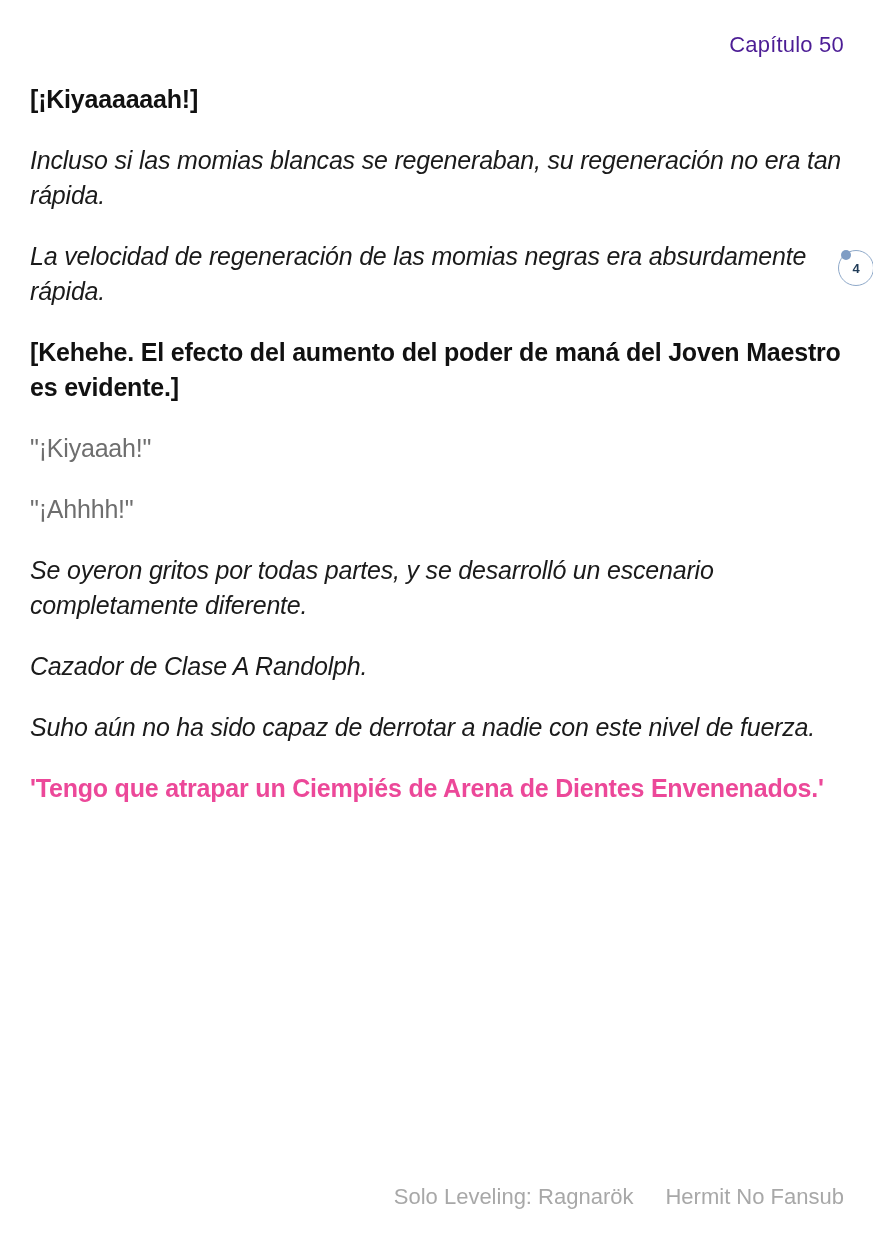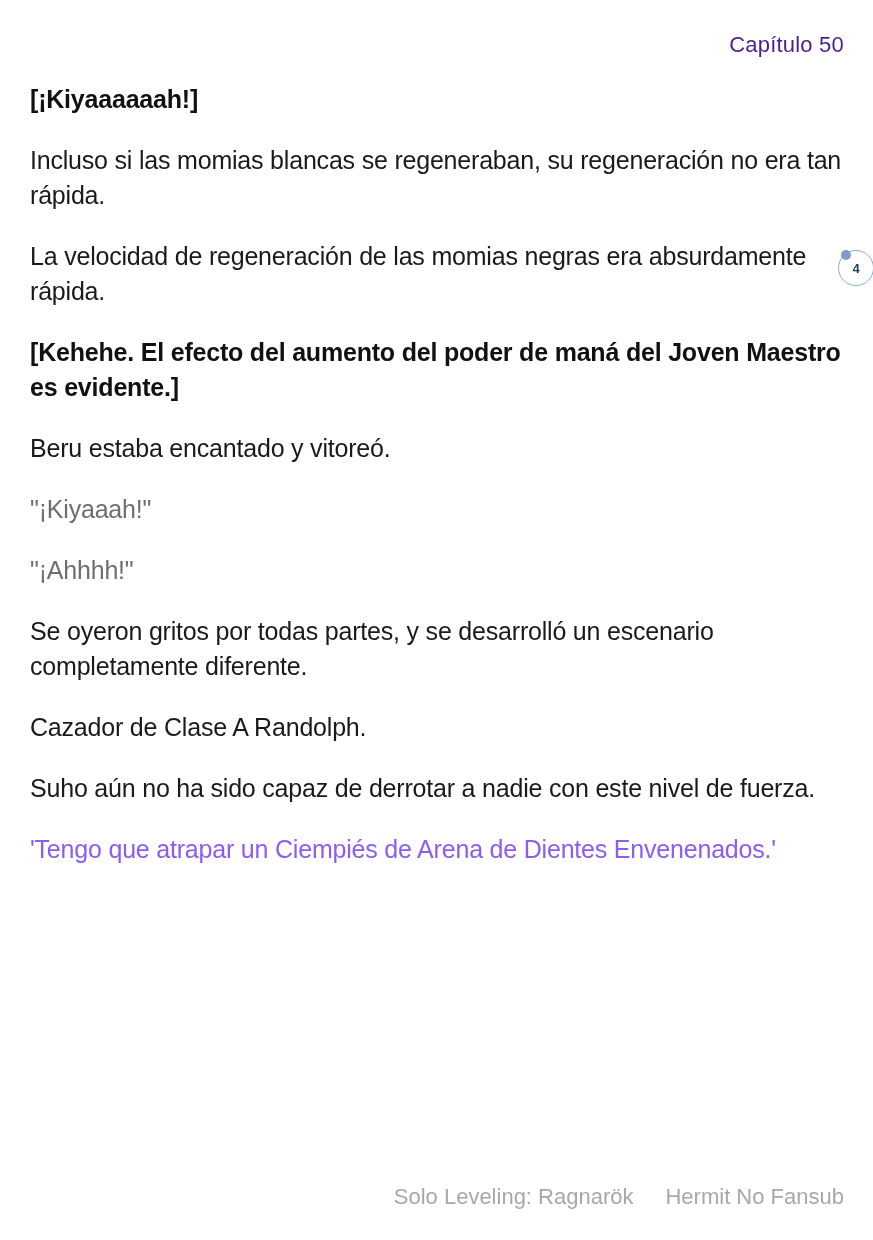--- a/index.html
+++ b/index.html
@@ -35,26 +35,28 @@
       margin: 0 0 26px 0;
       letter-spacing: -0.2px;
     }
     .para.bold {
       font-weight: bold;
       color: #111111;
       margin-top: 22px;
     }
     .para.normal {
       color: #1a1a1a;
+      font-style: italic;
     }
     .para.gray {
       color: #6e6e6e;
     }
     .para.thought {
-      color: #8b5cf6;
+      color: #ec4899;
+      font-weight: bold;
     }
     .page-marker {
       position: absolute;
       left: 838px;
       top: 250px;
       width: 36px;
       height: 36px;
       border: 1.5px solid #8fa9c9;
       border-radius: 50%;
       box-sizing: border-box;
@@ -88,21 +90,20 @@
 </head>
 <body>
 
 <div class="chapter-label">Capítulo 50</div>
 
 <div class="content">
   <p class="para bold">[¡Kiyaaaaaah!]</p>
   <p class="para normal">Incluso si las momias blancas se regeneraban, su regeneración no era tan rápida.</p>
   <p class="para normal">La velocidad de regeneración de las momias negras era absurdamente rápida.</p>
   <p class="para bold">[Kehehe. El efecto del aumento del poder de maná del Joven Maestro es evidente.]</p>
-  <p class="para normal">Beru estaba encantado y vitoreó.</p>
   <p class="para gray">"¡Kiyaaah!"</p>
   <p class="para gray">"¡Ahhhh!"</p>
   <p class="para normal">Se oyeron gritos por todas partes, y se desarrolló un escenario completamente diferente.</p>
   <p class="para normal">Cazador de Clase A Randolph.</p>
   <p class="para normal">Suho aún no ha sido capaz de derrotar a nadie con este nivel de fuerza.</p>
   <p class="para thought">'Tengo que atrapar un Ciempiés de Arena de Dientes Envenenados.'</p>
 </div>
 
 <div class="page-marker">
   <span class="dot"></span>

